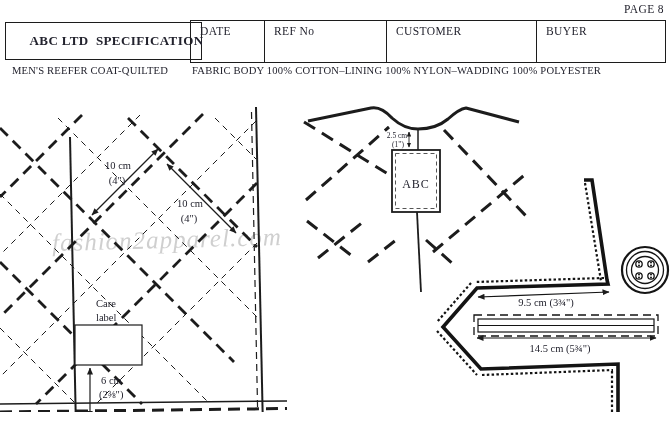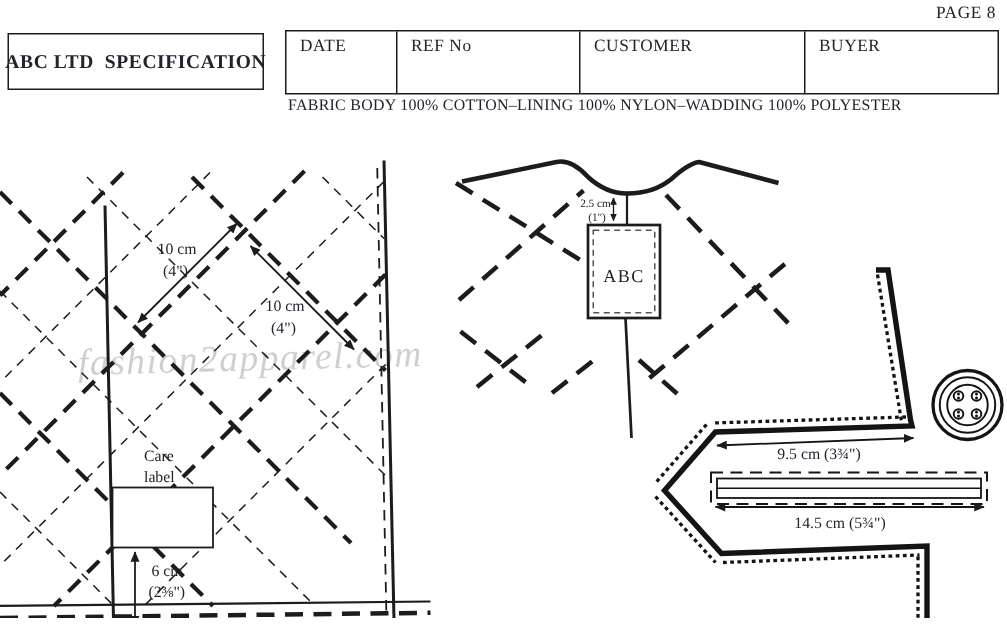--- a/index.html
+++ b/index.html
@@ -5,21 +5,21 @@
   html,body{margin:0;padding:0;background:#fff;}
   .canvas{
     position:relative;width:671px;height:412px;background:#ffffff;
     font-family:"Liberation Serif",serif;color:#23232e;overflow:hidden;
   }
   .abs{position:absolute;}
   .page-label{top:3px;right:7px;font-size:11.5px;letter-spacing:0.4px;}
   .company-box{
     left:5px;top:22px;width:169px;height:36px;border:1.6px solid #1c1c1c;
     display:flex;align-items:center;justify-content:center;
-    font-weight:bold;font-size:13px;letter-spacing:0.4px;white-space:pre;
+    font-weight:bold;font-size:13px;letter-spacing:0.4px;white-space:pre;padding-left:26px;
   }
   .spec-table{
     left:190px;top:20px;width:474px;height:41px;border:1.1px solid #1c1c1c;
     display:flex;flex-direction:row;
   }
   .spec-cell{height:100%;box-sizing:border-box;border-right:1.1px solid #1c1c1c;
     font-size:11.5px;padding:4px 0 0 9px;letter-spacing:0.4px;}
   .spec-cell:last-child{border-right:none;}
   .c-date{width:74px;} .c-ref{width:122px;} .c-customer{width:150px;} .c-buyer{flex:1;}
   .product-title{left:2px;top:64px;width:176px;text-align:center;font-size:10.6px;line-height:13px;letter-spacing:0.2px;}
@@ -44,20 +44,21 @@
   <div class="abs company-box">ABC LTD  SPECIFICATION</div>
 
   <div class="abs spec-table">
     <div class="spec-cell c-date">DATE</div>
     <div class="spec-cell c-ref">REF No</div>
     <div class="spec-cell c-customer">CUSTOMER</div>
     <div class="spec-cell c-buyer">BUYER</div>
   </div>
 
   <div class="abs product-title">
+    <div>MEN'S REEFER COAT-QUILTED</div>
   </div>
 
   <div class="abs fabric-note">FABRIC BODY 100% COTTON–LINING 100% NYLON–WADDING 100% POLYESTER</div>
 
   <div class="abs watermark">fashion2apparel.com</div>
 
   <svg width="671" height="429" viewBox="0 0 671 429">
     <defs>
       <marker id="ahe" markerWidth="9" markerHeight="8" refX="6.5" refY="3" orient="auto" markerUnits="userSpaceOnUse">
         <polygon points="0,0 7,3 0,6" fill="#1c1c1c"></polygon>

